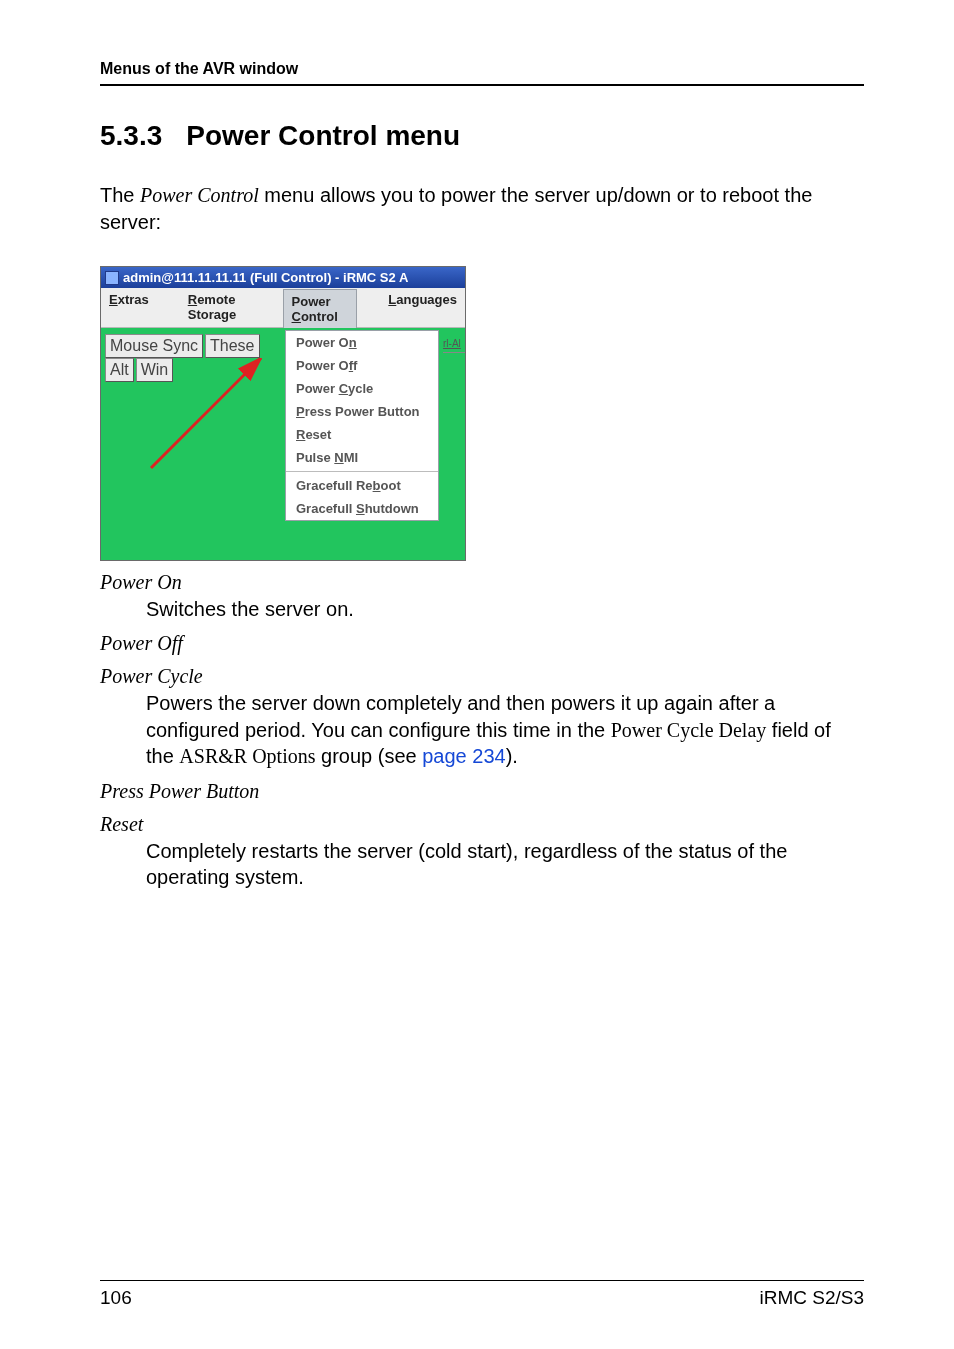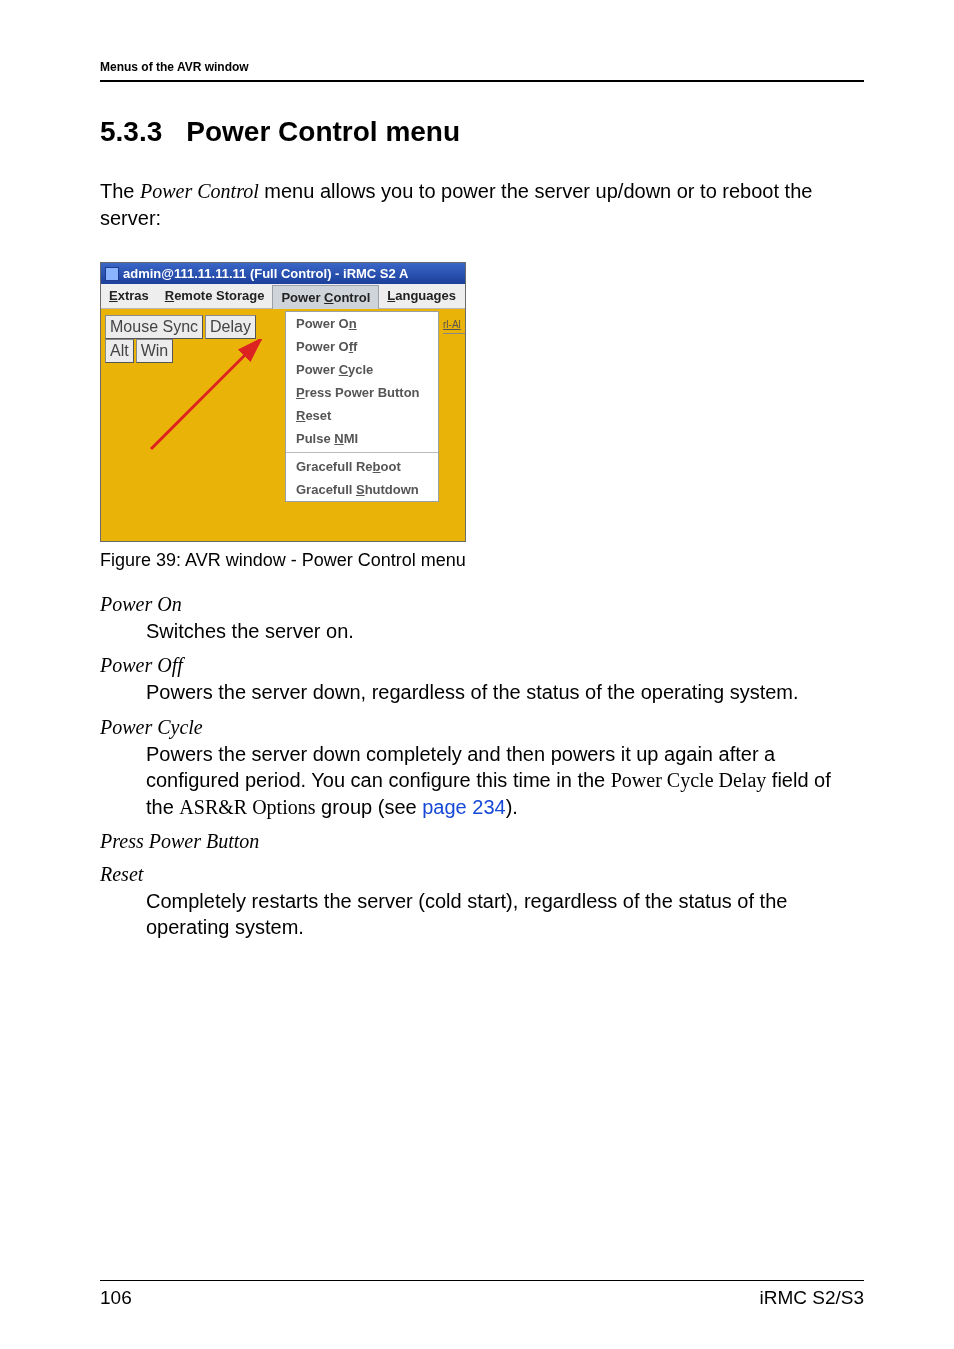--- a/index.html
+++ b/index.html
@@ -11,21 +11,21 @@
   }
   .page {
     width: 954px;
     height: 1349px;
     box-sizing: border-box;
     padding: 60px 90px 40px 100px;
     position: relative;
   }
   .running-head {
     font-weight: bold;
-    font-size: 12px;
+    font-size: 16px;
     padding-bottom: 6px;
     border-bottom: 2px solid #000;
     margin-bottom: 34px;
   }
   h2.section-title {
     font-size: 28px;
     font-weight: bold;
     margin: 8px 0 30px 0;
   }
   .section-num { margin-right: 24px; }
@@ -33,21 +33,21 @@
     font-size: 20px;
     line-height: 1.35;
     margin-bottom: 30px;
   }
   .intro .italic { font-style: italic; font-family: Georgia, 'Times New Roman', serif; }
 
   
   .avr-window {
     width: 364px;
     border: 1px solid #6a6a6a;
-    background: #eab308;
+    background: #22c55e;
     font-size: 13px;
     user-select: none;
   }
   .titlebar {
     background: linear-gradient(#3a66c8, #1b3f9a);
     color: #fff;
     font-weight: bold;
     font-family: Tahoma, Arial, sans-serif;
     font-size: 13px;
     padding: 3px 4px;
@@ -63,20 +63,21 @@
     border: 1px solid #203a8a;
     box-sizing: border-box;
   }
   .menubar {
     display: flex;
     background: #eee;
     border-bottom: 1px solid #b8b8b8;
     font-family: Tahoma, Arial, sans-serif;
     font-weight: bold;
     font-size: 13px;
+    gap: 23px;
   }
   .menubar .mi {
     padding: 4px 8px;
     color: #222;
   }
   .menubar .mi.active {
     background: #cfd4da;
     border: 1px solid #9aa0a8;
     border-bottom: none;
     margin: 1px 0 -1px 0;
@@ -192,21 +193,21 @@
       <span>admin@111.11.11.11 (Full Control) - iRMC S2 A</span>
     </div>
     <div class="menubar">
       <div class="mi"><span class="ul">E</span><span>xtras</span></div>
       <div class="mi"><span class="ul">R</span><span>emote Storage</span></div>
       <div class="mi active"><span>Power </span><span class="ul">C</span><span>ontrol</span></div>
       <div class="mi"><span class="ul">L</span><span>anguages</span></div>
     </div>
     <div class="toolbar-row">
       <div class="left-tool">
-        <span class="btn3d">Mouse Sync</span><span class="btn3d">Delay</span><span class="btn3d">Alt</span><span class="btn3d">Win</span>
+        <span class="btn3d">Mouse Sync</span><span class="btn3d">These</span><span class="btn3d">Alt</span><span class="btn3d">Win</span>
         <svg class="arrow-svg" width="150" height="140">
           <defs>
             <marker id="ah" markerWidth="10" markerHeight="10" refX="8" refY="3" orient="auto">
               <path d="M0,0 L9,3 L0,6 Z" fill="#d22"></path>
             </marker>
           </defs>
           <line x1="10" y1="110" x2="120" y2="0" stroke="#d22" stroke-width="3" marker-end="url(#ah)"></line>
         </svg>
       </div>
       <div class="dropdown">
@@ -220,28 +221,26 @@
         <div class="dd-item"><span>Gracefull Re</span><span class="ul">b</span><span>oot</span></div>
         <div class="dd-item"><span>Gracefull </span><span class="ul">S</span><span>hutdown</span></div>
       </div>
       <div class="right-sliver">
         <span>rl-Al</span>
         <div class="line"></div>
       </div>
     </div>
   </div>
 
-  <div class="caption">Figure 39: AVR window - Power Control menu</div>
 
   <div class="defs">
     <div class="term">Power On</div>
     <div class="desc">Switches the server on.</div>
 
     <div class="term">Power Off</div>
-    <div class="desc">Powers the server down, regardless of the status of the operating system.</div>
 
     <div class="term">Power Cycle</div>
     <div class="desc">
       <span>Powers the server down completely and then powers it up again after a configured period. You can configure this time in the </span><span class="italic">Power Cycle Delay</span><span> field of the </span><span class="italic">ASR&amp;R Options</span><span> group (see </span><span class="link">page 234</span><span>).</span>
     </div>
 
     <div class="term">Press Power Button</div>
 
     <div class="term">Reset</div>
     <div class="desc">Completely restarts the server (cold start), regardless of the status of the operating system.</div>

